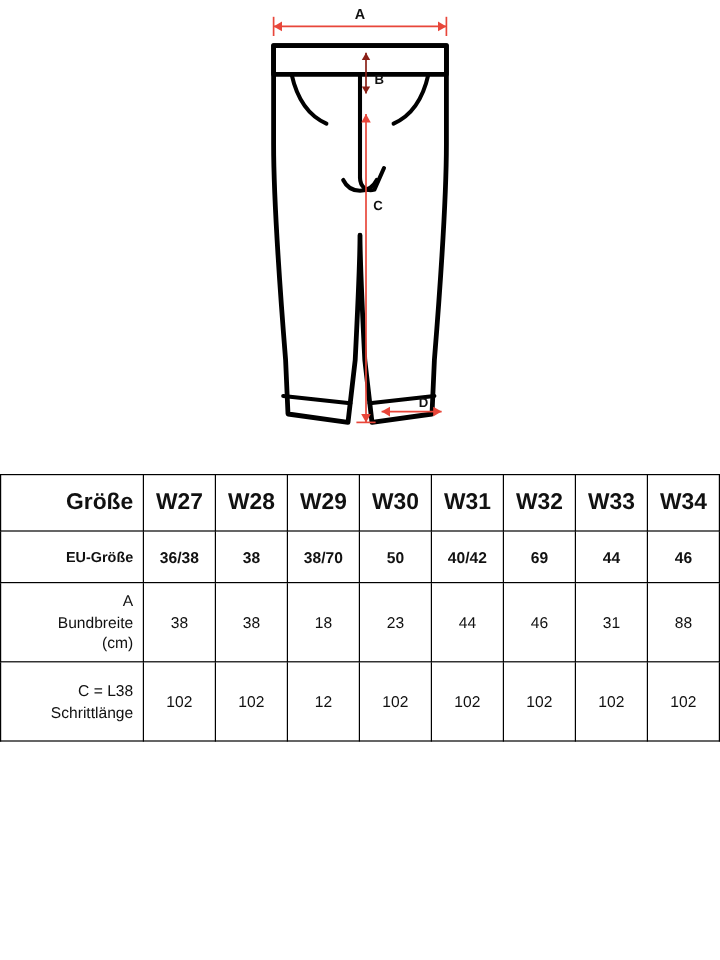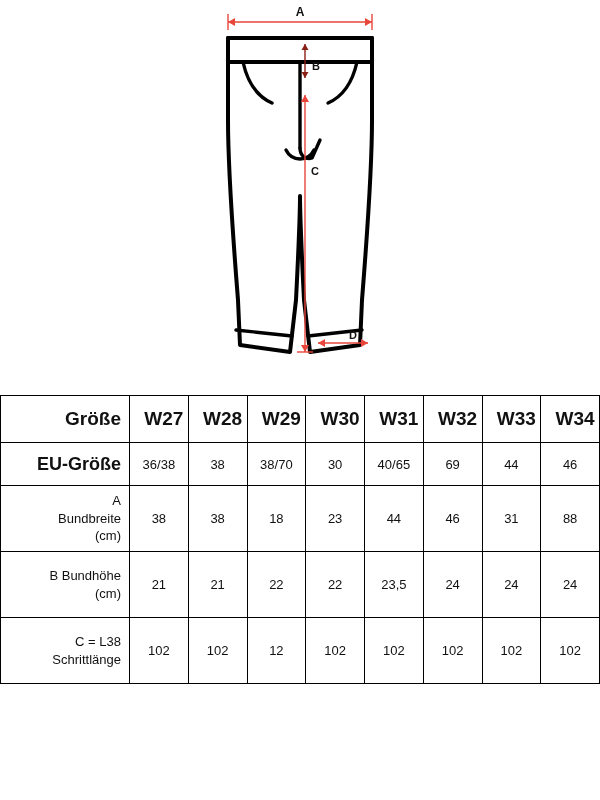--- a/index.html
+++ b/index.html
@@ -55,33 +55,32 @@
   table.size-table td.rowhead,
   table.size-table th.rowhead {
     text-align: right;
     padding-right: 8px;
     width: 108px;
   }
   tr.head-row th {
     font-size: 19px;
     font-weight: bold;
     height: 42px;
-    padding-left: 12px;
   }
   tr.head-row th.rowhead {
     font-size: 19px;
     font-weight: bold;
   }
   tr.eu-row td {
-    font-weight: normal;
+    font-weight: bold;
     font-size: 13px;
     height: 38px;
   }
   tr.eu-row td.rowhead {
-    font-size: 18px;
+    font-size: 12px;
     font-weight: bold;
   }
   tr.data-row td {
     height: 61px;
     font-size: 13px;
   }
   tr.data-row td.rowhead {
     font-size: 13px;
     line-height: 1.35;
   }
@@ -173,52 +172,40 @@
           <th>W33</th>
           <th>W34</th>
         </tr>
       </thead>
       <tbody>
         <tr class="eu-row">
           <td class="rowhead nowrap">EU-Größe</td>
           <td>36/38</td>
           <td>38</td>
           <td>38/70</td>
-          <td>30</td>
-          <td>40/65</td>
+          <td>50</td>
+          <td>40/42</td>
           <td>69</td>
           <td>44</td>
           <td>46</td>
         </tr>
         <tr class="data-row">
           <td class="rowhead nowrap">A
 Bundbreite
 (cm)</td>
           <td>38</td>
           <td>38</td>
           <td>18</td>
           <td>23</td>
           <td>44</td>
           <td>46</td>
           <td>31</td>
           <td>88</td>
         </tr>
         <tr class="data-row">
-          <td class="rowhead nowrap">B Bundhöhe
-(cm)</td>
-          <td>21</td>
-          <td>21</td>
-          <td>22</td>
-          <td>22</td>
-          <td>23,5</td>
-          <td>24</td>
-          <td>24</td>
-          <td>24</td>
-        </tr>
-        <tr class="data-row">
           <td class="rowhead nowrap">C = L38
 Schrittlänge</td>
           <td>102</td>
           <td>102</td>
           <td>12</td>
           <td>102</td>
           <td>102</td>
           <td>102</td>
           <td>102</td>
           <td>102</td>

